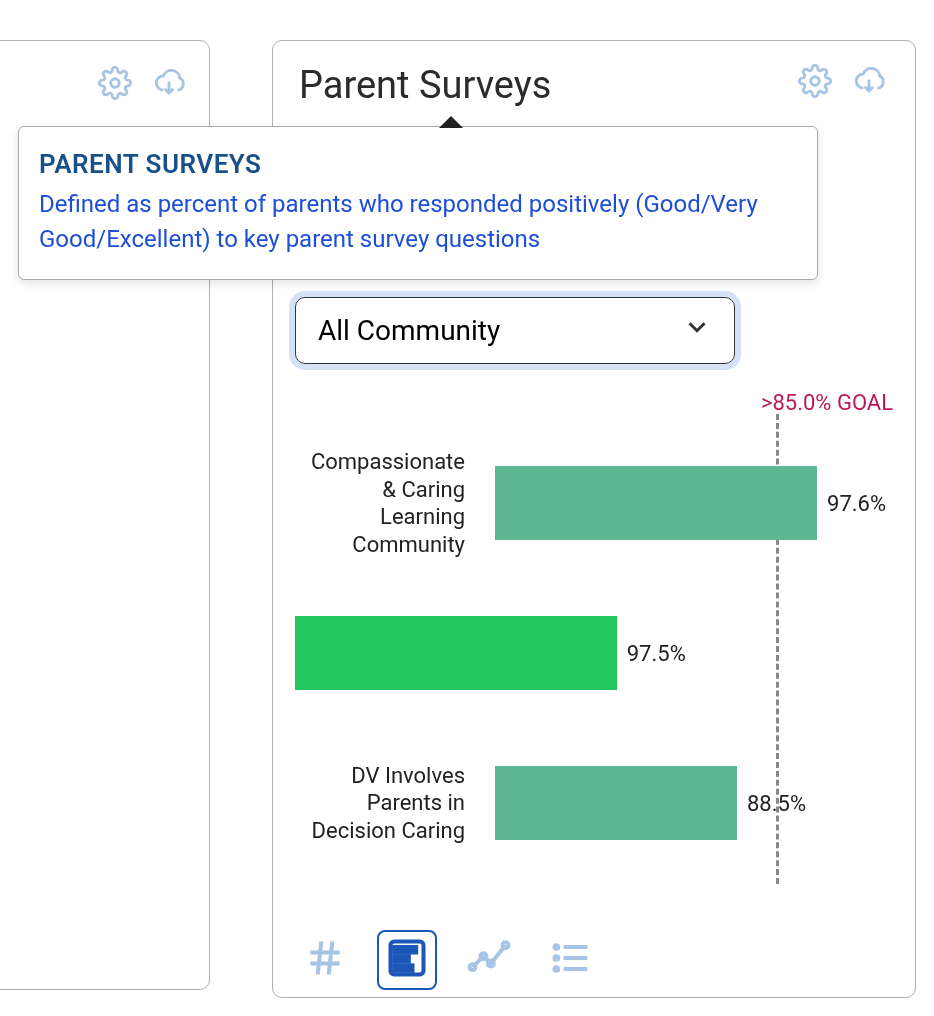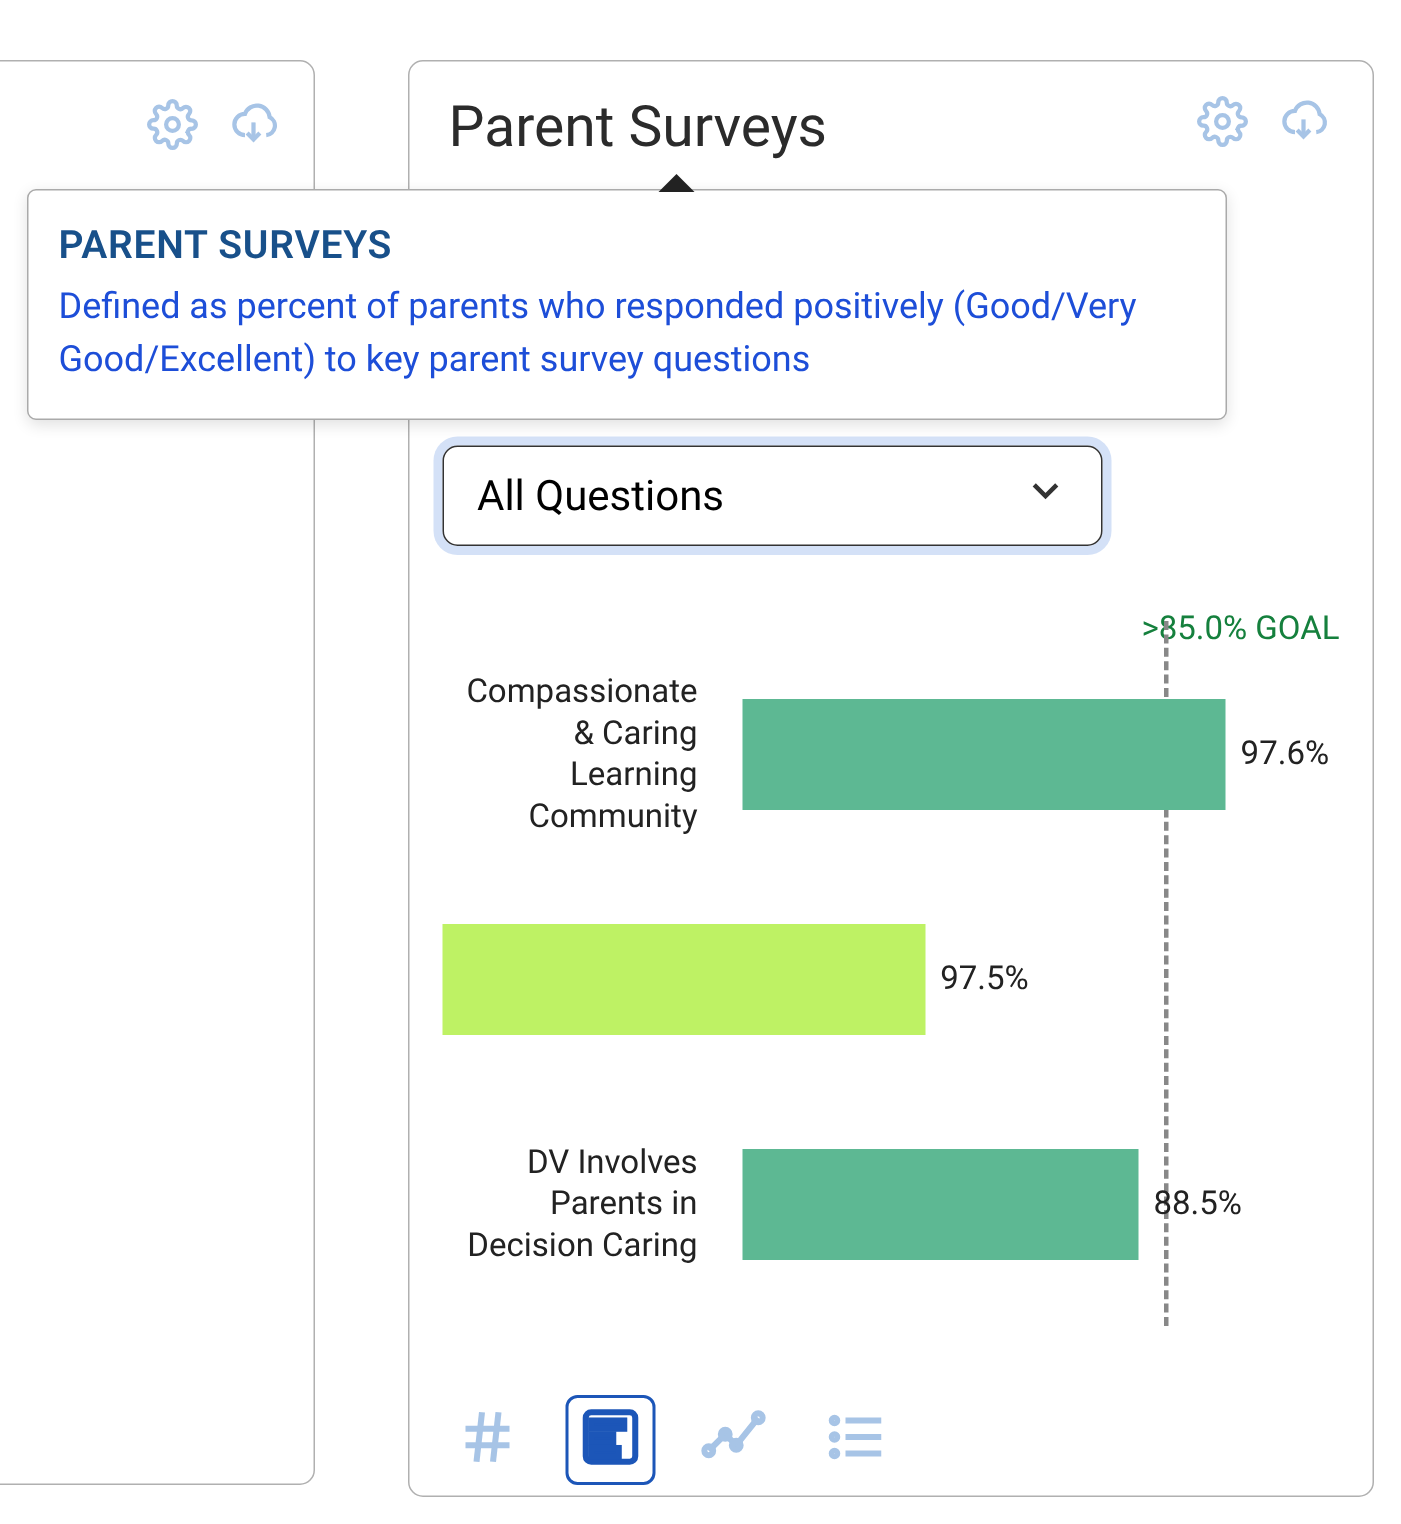--- a/index.html
+++ b/index.html
@@ -118,22 +118,21 @@
     .chart-area {
       position: relative;
       margin: 20px 22px 0;
       height: 500px;
     }
     .goal-label {
       position: absolute;
       top: 6px;
       right: 0;
       font-size: 22px;
-      color: #15803d;
-      margin-top: 17px;
+      color: #be185d;
     }
     .goal-line {
       position: absolute;
       top: 30px;
       bottom: 0px;
       border-left: 3px dashed #888;
     }
     .bars-wrap {
       position: absolute;
       top: 44px;
@@ -246,21 +245,21 @@
               <path d="M8 17a5 5 0 0 1 0-10 6 6 0 0 1 11.6 1.5A4.5 4.5 0 0 1 18 17"></path>
               <path d="M12 11v8"></path>
               <path d="M9 16l3 3 3-3"></path>
             </svg>
         </span>
       </div>
     </div>
   </div>
 
   <div class="dropdown">
-    <span>All Questions</span>
+    <span>All Community</span>
     <span class="chev">
       <svg width="30" height="30" viewBox="0 0 24 24">
           <polyline points="6 9 12 15 18 9"></polyline>
         </svg>
     </span>
   </div>
 
   <div class="chart-area">
     <div class="goal-label">&gt;85.0% GOAL</div>
     <div class="goal-line" id="goal-line" style="left: 480.5px;"></div>
@@ -268,29 +267,29 @@
         <div class="row">
           <div class="row-label">Compassionate &amp; Caring Learning Community</div>
           <div class="bar-track">
             <div class="bar" style="width: 322.08px; background: rgb(93, 184, 147);">
               <div class="bar-val">97.6%</div>
             </div>
           </div>
         </div>
         <div class="row">
           <div class="bar-track">
-            <div class="bar" style="width: 321.75px; background: #bef264;">
+            <div class="bar" style="width: 321.75px; background: #22c55e;">
               <div class="bar-val">97.5%</div>
             </div>
           </div>
         </div>
         <div class="row">
           <div class="row-label">DV Involves Parents in Decision Caring</div>
           <div class="bar-track">
-            <div class="bar" style="width: 264px; background: rgb(93, 184, 147);">
+            <div class="bar" style="width: 242px; background: rgb(93, 184, 147);">
               <div class="bar-val">88.5%</div>
             </div>
           </div>
         </div>
       </div>
   </div>
 
   <div class="view-switch">
     <div class="vbtn">
       <span>

